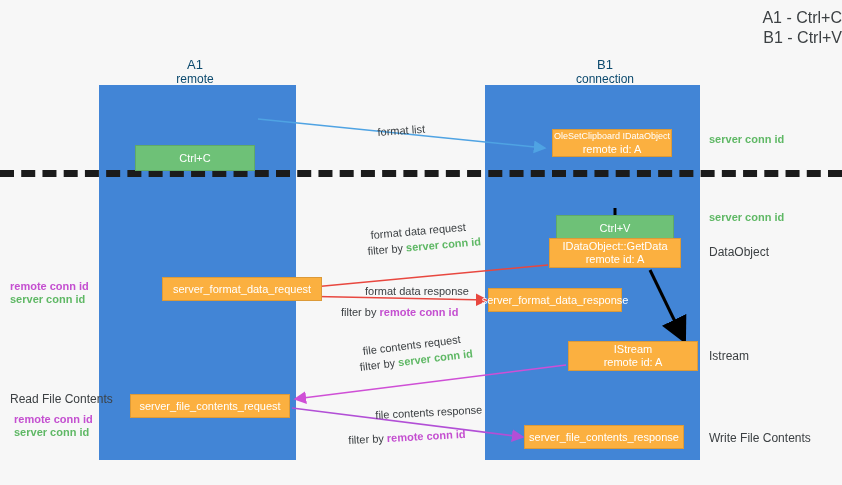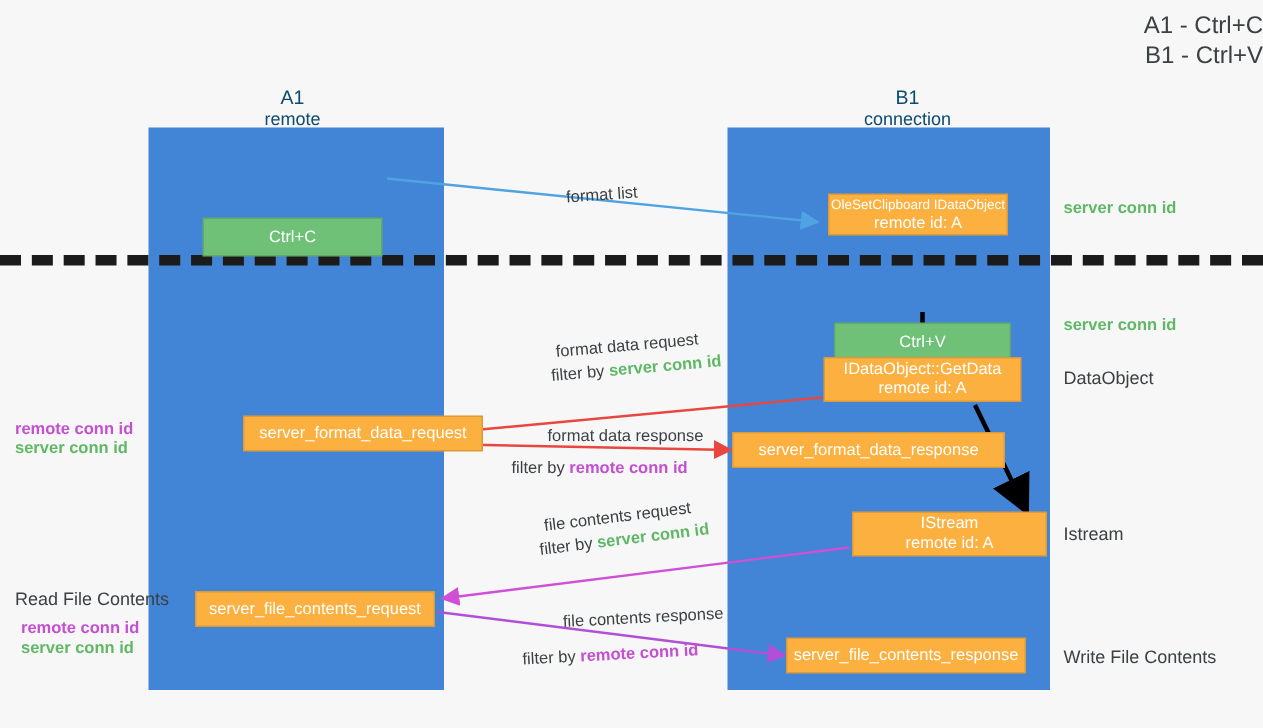--- a/index.html
+++ b/index.html
@@ -125,21 +125,21 @@
 
   <div class="box orange" style="left:568px;top:341px;width:130px;height:30px;">
     <div>IStream</div>
     <div>remote id: A</div>
   </div>
 
   <div class="box orange" style="left:130px;top:277px;width:160px;height:24px;margin-left:32px;">
     <div>server_format_data_request</div>
   </div>
 
-  <div class="box orange" style="left:488px;top:288px;width:182px;height:24px;">
+  <div class="box orange" style="left:488px;top:288px;width:134px;height:24px;">
     <div>server_format_data_response</div>
   </div>
 
   <div class="box orange" style="left:130px;top:394px;width:160px;height:24px;">
     <div>server_file_contents_request</div>
   </div>
 
   <div class="box orange" style="left:524px;top:425px;width:160px;height:24px;">
     <div>server_file_contents_response</div>
   </div>

